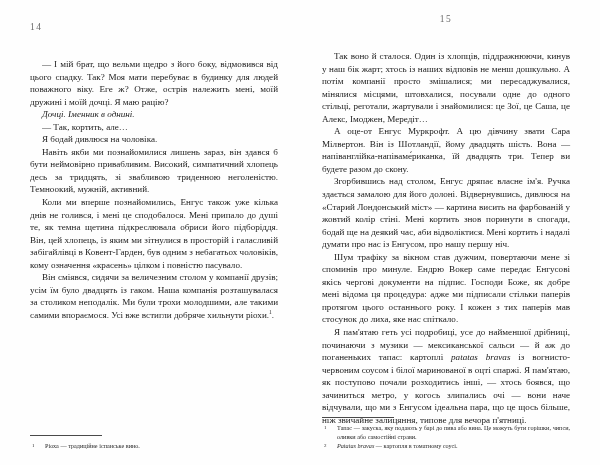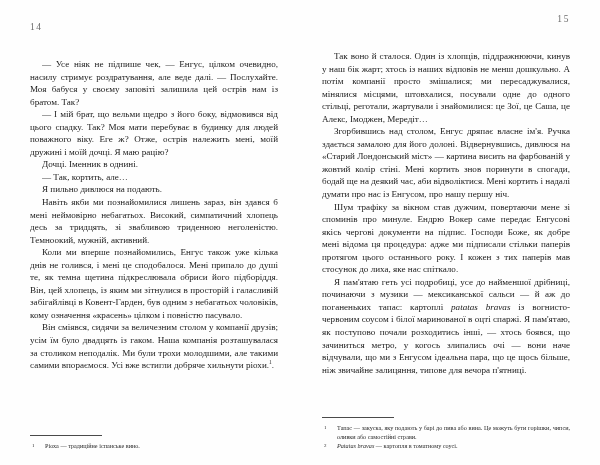--- a/index.html
+++ b/index.html
@@ -33,21 +33,21 @@
 
   .folio {
     font-size: 9.5px;
     letter-spacing: 1.6px;
     color: #6b6b6b;
     height: 14px;
     line-height: 14px;
     padding-top: 12px;
   }
   .page.left .folio  { text-align: left; }
-  .page.right .folio { text-align: right; }
+  .page.right .folio { text-align: center; }
 
   .body-text {
     margin-top: 24px;
     font-size: 9.1px;
     line-height: 12.55px;
     text-align: justify;
     text-justify: inter-word;
     hyphens: manual;
   }
   .body-text p {
@@ -95,44 +95,44 @@
 </style>
 </head>
 <body>
 
 <div class="spread">
 
   <div class="page left">
     <div class="folio">14</div>
 
     <div class="body-text">
-      <p>— Усе ніяк не підпише чек, — Енгус, цілком очевидно, насилу стримує роздратування, але веде далі. — Послухайте. Моя бабуся у своєму заповіті залишила цей острів нам із братом. Так?</p>
       <p>— І мій брат, що вельми щедро з його боку, відмовився від цього спадку. Так? Моя мати перебуває в будинку для людей поважного віку. Еге ж? Отже, острів належить мені, моїй дружині і моїй дочці. Я маю рацію?</p>
-      <p class="italic-line" style="">Дочці. Іменник в однині.</p>
+      <p class="italic-line" style="font-style:italic">Дочці. Іменник в однині.</p>
       <p>— Так, кортить, але…</p>
-      <p>Я пильно дивлюся на подають.</p>
-      <p>Навіть якби ми познайомилися лишень зараз, він здався б мені неймовірно небагатьох. Високий, симпатичний хлопець десь за тридцять, зі звабливою триденною неголеністю. Темноокий, мужній, активний.</p>
+      <p>Я бодай дивлюся на чоловіка.</p>
+      <p>Навіть якби ми познайомилися лишень зараз, він здався б бути неймовірно привабливим. Високий, симпатичний хлопець десь за тридцять, зі звабливою триденною неголеністю. Темноокий, мужній, активний.</p>
       <p>Коли ми вперше познайомились, Енгус також уже кілька днів не голився, і мені це сподобалося. Мені припало до душі те, як темна щетина підкреслювала обриси його підборіддя. Він, цей хлопець, із яким ми зітнулися в просторій і галасливій забігайлівці в Ковент-Гарден, був одним з небагатьох чоловіків, кому означення «красень» цілком і повністю пасувало.</p>
       <p><span>Він сміявся, сидячи за величезним столом у компанії друзів; усім їм було двадцять із гаком. Наша компанія розташувалася за столиком неподалік. Ми були трохи молодшими, але такими самими впораємося. Усі вже встигли добряче хильнути ріохи.</span><sup>1</sup>.</p>
     </div>
 
     <div class="notes">
       <div class="rule"></div>
       <div class="note">
         <span class="marker">1</span>
         <span class="note-body">Ріоха — традиційне іспанське вино.</span>
       </div>
     </div>
   </div>
 
   <div class="page right">
     <div class="folio">15</div>
 
     <div class="body-text">
       <p>Так воно й сталося. Один із хлопців, піддражнюючи, кинув у наш бік жарт; хтось із наших відповів не менш дошкульно. А потім компанії просто змішалися; ми пересаджувалися, мінялися місцями, штовхалися, посували одне до одного стільці, реготали, жартували і знайомилися: це Зої, це Саша, це Алекс, Імоджен, Мередіт…</p>
+      <p>А оце-от Енгус Муркрофт. А цю дівчину звати Сара Мілвертон. Він із Шотландії, йому двадцять шість. Вона — напіванглійка-напіваме́риканка, їй двадцять три. Тепер ви будете разом до скону.</p>
       <p>Згорбившись над столом, Енгус дряпає власне ім'я. Ручка здається замалою для його долоні. Відвернувшись, дивлюся на «Старий Лондонський міст» — картина висить на фарбованій у жовтий колір стіні. Мені кортить знов поринути в спогади, бодай ще на деякий час, аби відволіктися. Мені кортить і надалі думати про нас із Енгусом, про нашу першу ніч.</p>
       <p>Шум трафіку за вікном став дужчим, повертаючи мене зі споминів про минуле. Ендрю Вокер саме передає Енгусові якісь чергові документи на підпис. Господи Боже, як добре мені відома ця процедура: адже ми підписали стільки паперів протягом цього останнього року. І кожен з тих паперів мав стосунок до лиха, яке нас спіткало.</p>
       <p>Я пам'ятаю геть усі подробиці, усе до найменшої дрібниці, починаючи з музики — мексиканської сальси — й аж до поганеньких тапас: картоплі <em>patatas bravas</em> із вогнисто-червоним соусом і білої маринованої в оцті спаржі. Я пам'ятаю, як поступово почали розходитись інші, — хтось боявся, що зачиниться метро, у когось злипались очі — вони наче відчували, що ми з Енгусом ідеальна пара, що це щось більше, ніж звичайне залицяння, типове для вечора п'ятниці.</p>
     </div>
 
     <div class="notes">
       <div class="rule"></div>
       <div class="note">
         <span class="marker">1</span>
         <span class="note-body">Тапас — закуска, яку подають у барі до пива або вина. Це можуть бути горішки, чипси, оливки або самостійні страви.</span>

